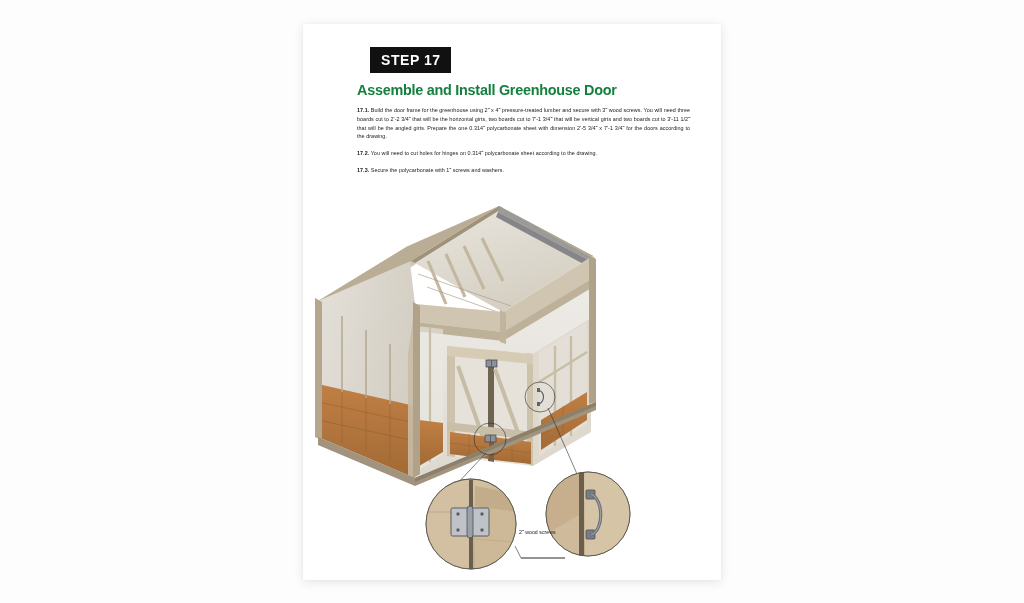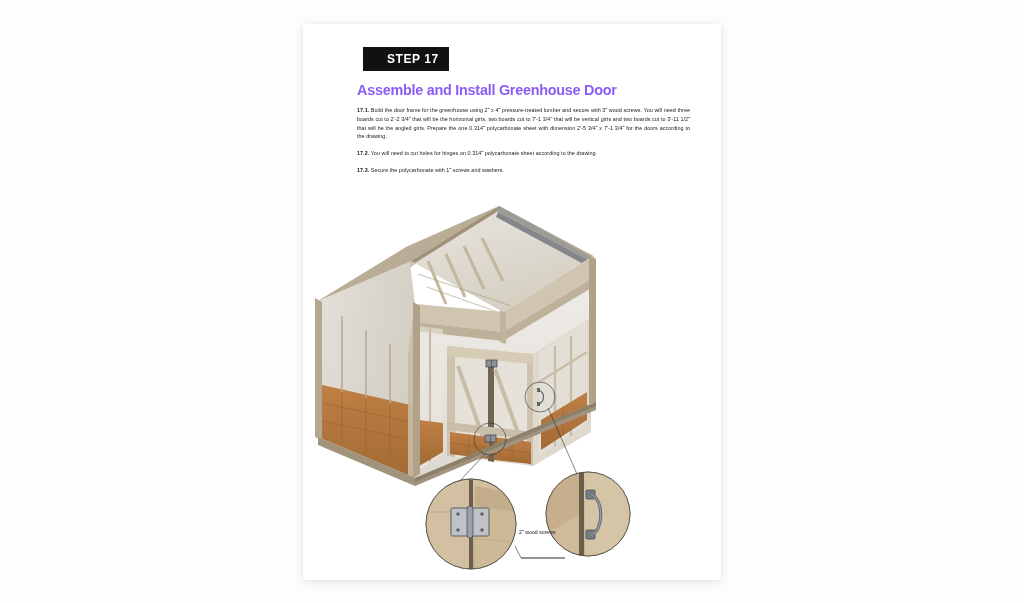--- a/index.html
+++ b/index.html
@@ -29,40 +29,40 @@
     top: 24px;
     width: 418px;
     height: 556px;
     background: #ffffff;
     box-shadow: 0 2px 10px rgba(0,0,0,0.10), 0 0 1px rgba(0,0,0,0.07);
   }
 
   
   .step-badge {
     position: absolute;
-    left: 60px;
+    left: 67px;
     top: 23px;
     background: #111111;
     color: #ffffff;
-    font-size: 12px;
+    font-size: 14px;
     font-weight: bold;
     letter-spacing: 0.55px;
-    padding: 6px 10px 6px 24px;
+    padding: 6px 10px 6px 11px;
     line-height: 1;
   }
 
   
   .page-title {
     position: absolute;
     left: 54px;
     top: 58px;
     font-size: 14.4px;
     font-weight: bold;
     letter-spacing: -0.25px;
-    color: #8b5cf6;
+    color: #15803d;
     white-space: nowrap;
   }
 
   
   .body-block {
     position: absolute;
     left: 54px;
     top: 82px;
     width: 333px;
   }

